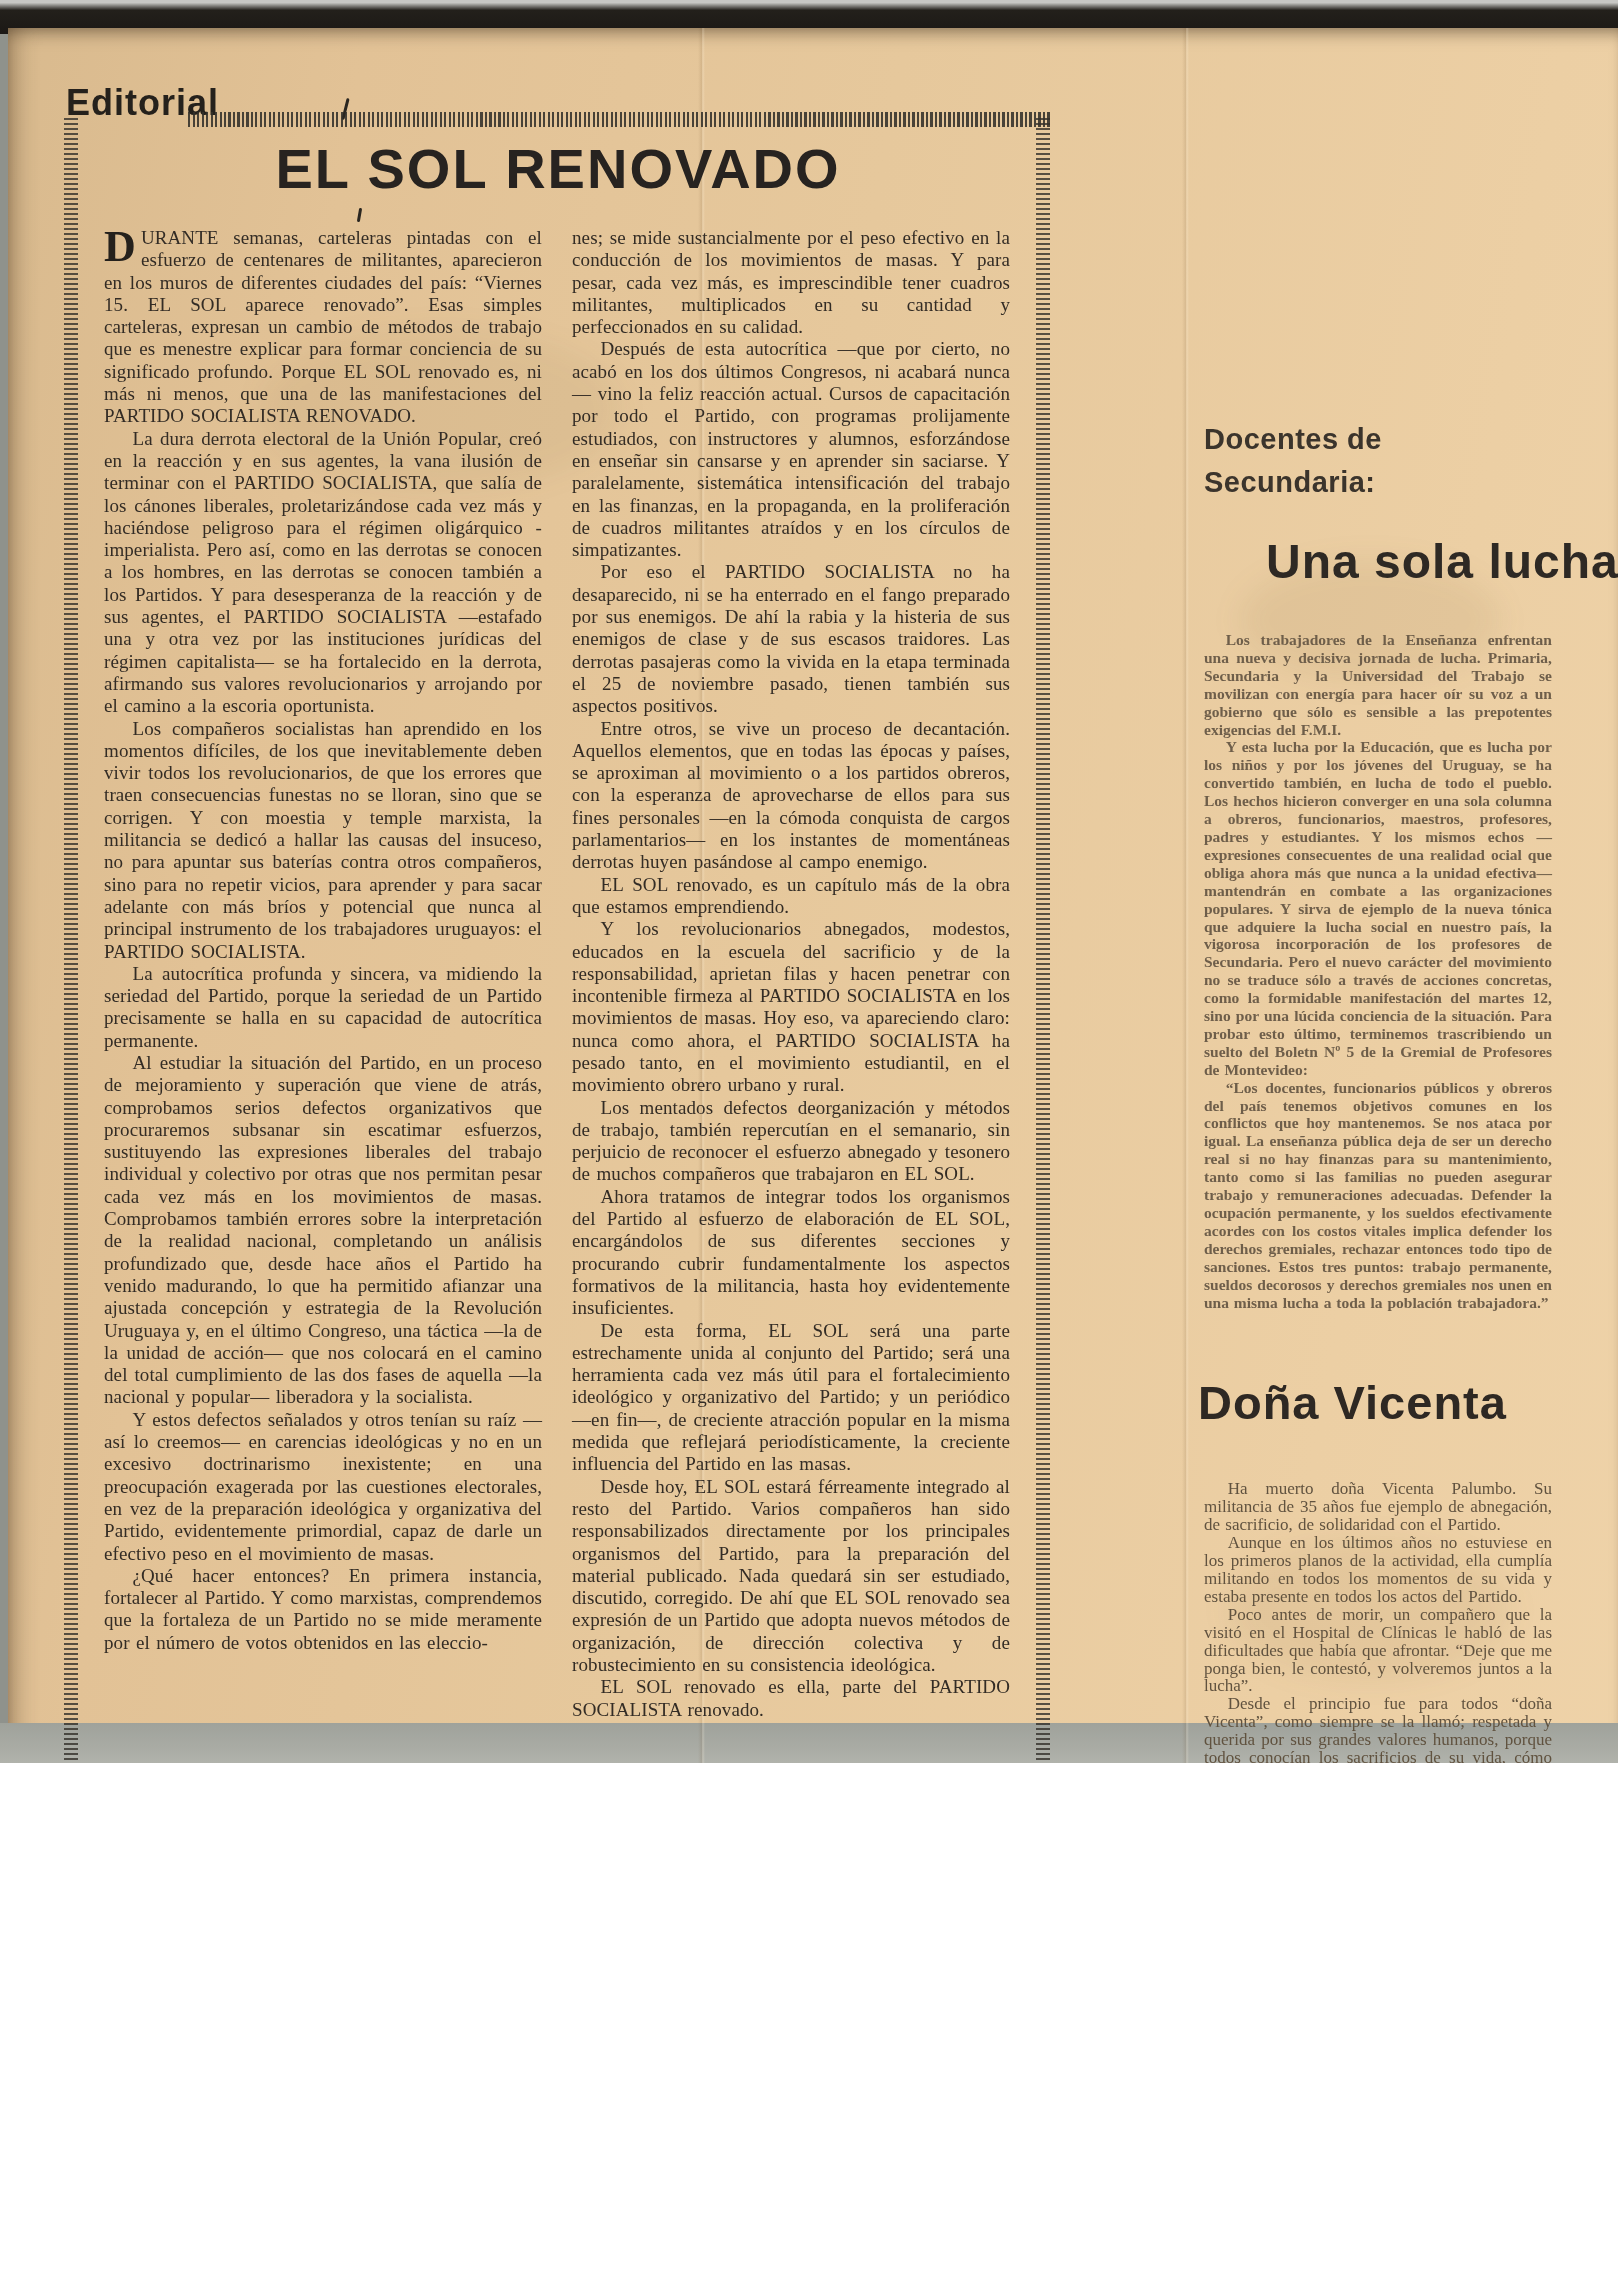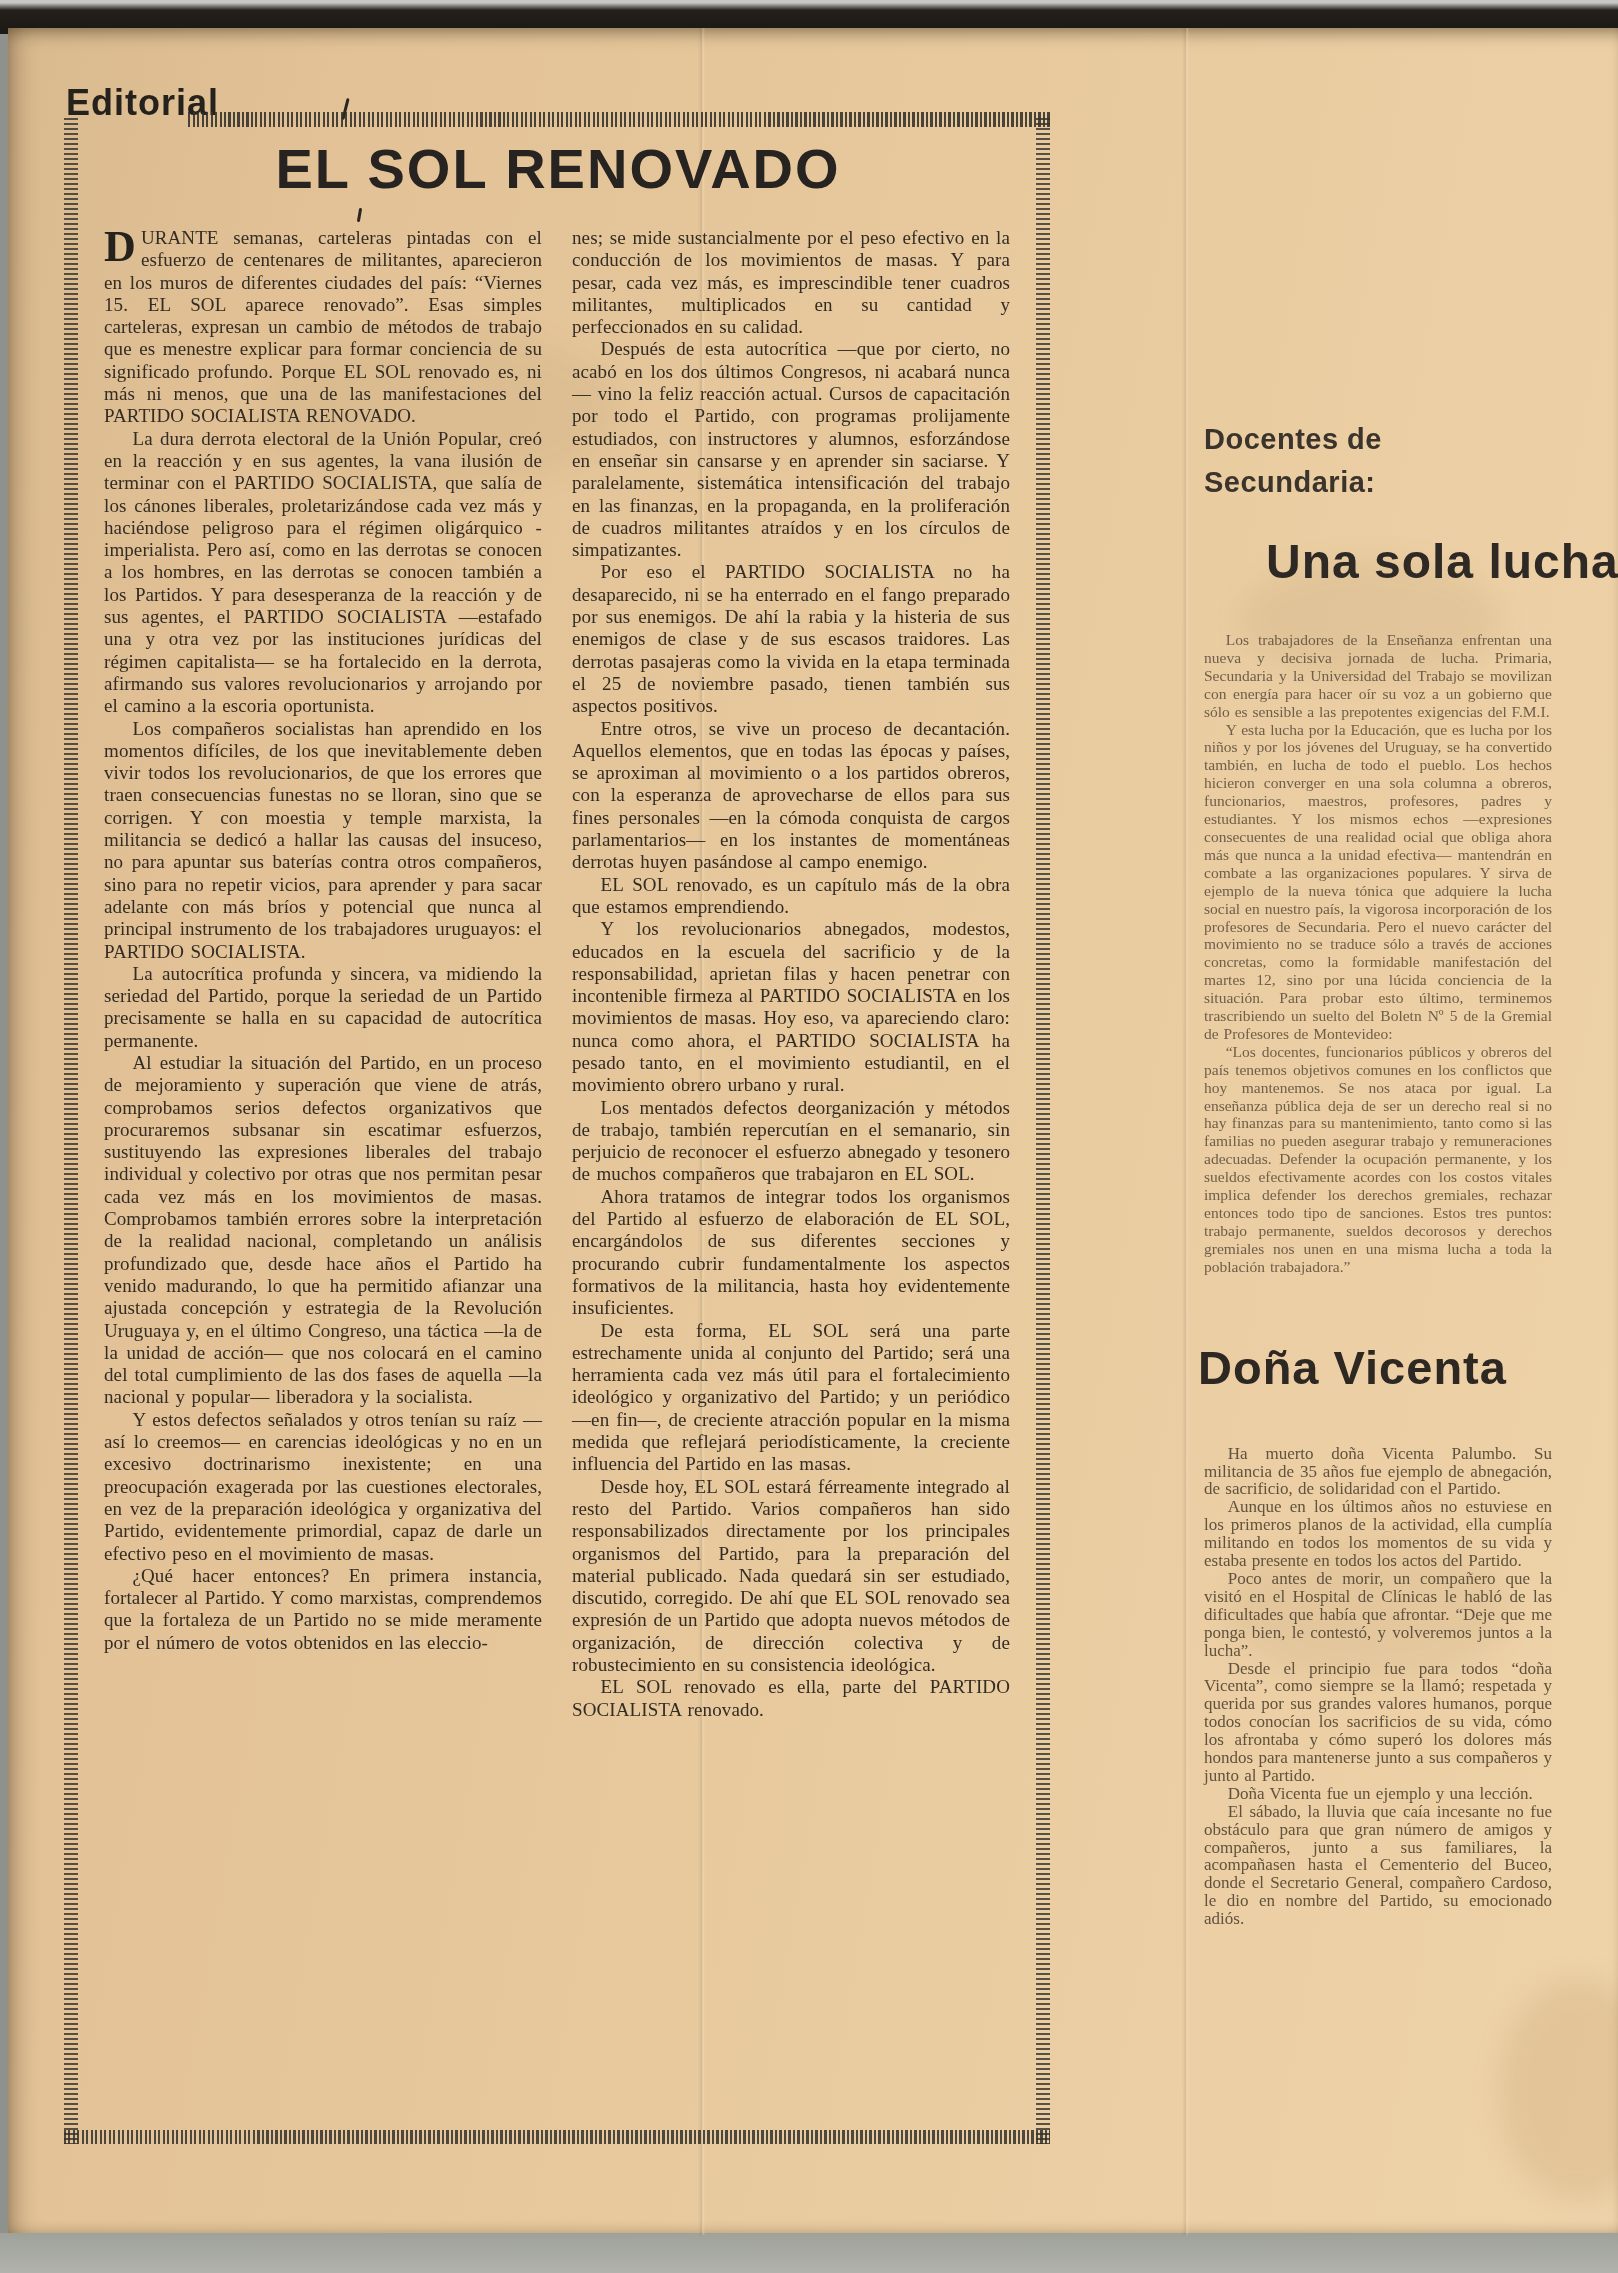--- a/index.html
+++ b/index.html
@@ -1,18 +1,18 @@
 <!DOCTYPE html>
 <html><head>
 <meta charset="utf-8">
 <style>
   html,body{margin:0;padding:0;}
   .page{
     position:relative;
-    width:1618px;height:2273px;
+    width:1618px;height:1763px;
     background:#8f928c;
     overflow:hidden;
     font-family:"Liberation Serif", serif;
   }
   .top-band{
     position:absolute;left:0;top:0;width:1618px;height:34px;
     background:linear-gradient(180deg,#c7c7c4 0%,#c7c7c4 8%,#23201b 30%,#1b1815 100%);
   }
   .bottom-band{
     position:absolute;left:0;bottom:0;width:1618px;height:40px;
@@ -81,21 +81,21 @@
     font-family:"Liberation Sans", sans-serif;
     font-weight:bold;font-size:29px;line-height:43px;
     color:#3b342c;letter-spacing:.5px;
   }
   .lucha-title{
     font-family:"Liberation Sans", sans-serif;
     font-weight:bold;font-size:48px;letter-spacing:1px;
     color:#2e2924;margin:30px 0 0 62px;white-space:nowrap;
   }
   .side-body{margin-top:42px;font-size:15.5px;line-height:17.9px;text-align:justify;word-spacing:1px;}
-  .side-body p{margin:0;text-indent:1.4em;}
+  .side-body p{margin:0;text-indent:1.4em;font-weight:bold;}
   .vicenta-title{
     font-family:Liberation Sans, sans-serif;
     font-weight:bold;font-size:47px;letter-spacing:1px;
     color:#2e2823;margin:64px 0 0 -6px;white-space:nowrap;
   }
   .vicenta-body{margin-top:50px;font-size:17px;line-height:17.9px;text-align:justify;word-spacing:1px;color:#60523f;}
   .vicenta-body p{margin:0;text-indent:1.4em;}
   .ink-mark{position:absolute;background:#2a2620;pointer-events:none;}
   .m1{left:344px;top:98px;width:3px;height:22px;transform:rotate(14deg);border-radius:2px;}
   .m2{left:358px;top:208px;width:3px;height:14px;transform:rotate(10deg);border-radius:2px;}

